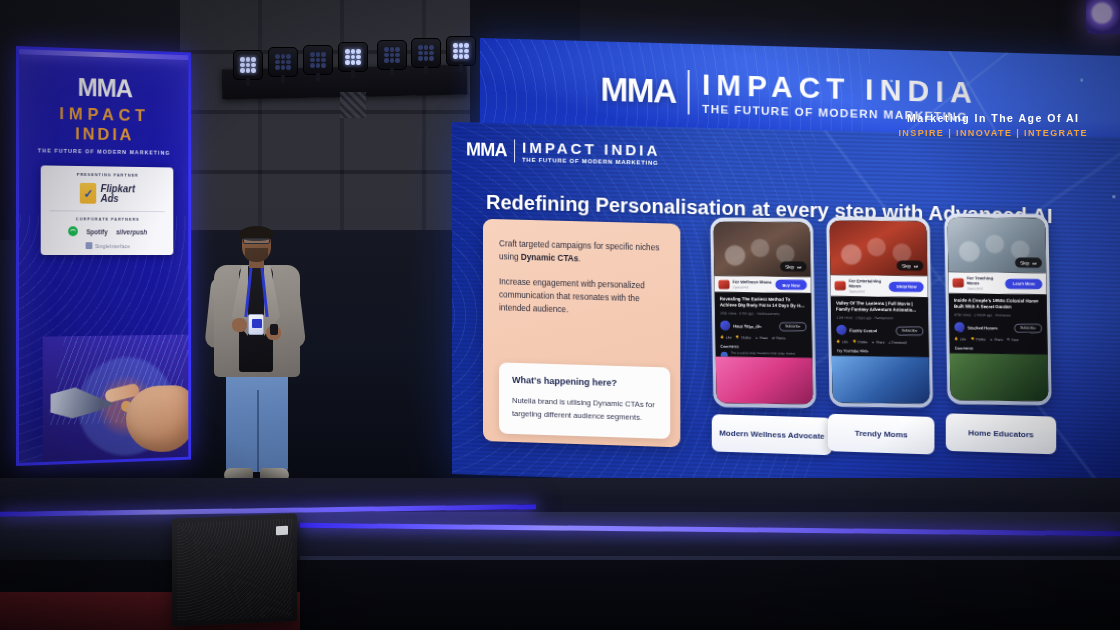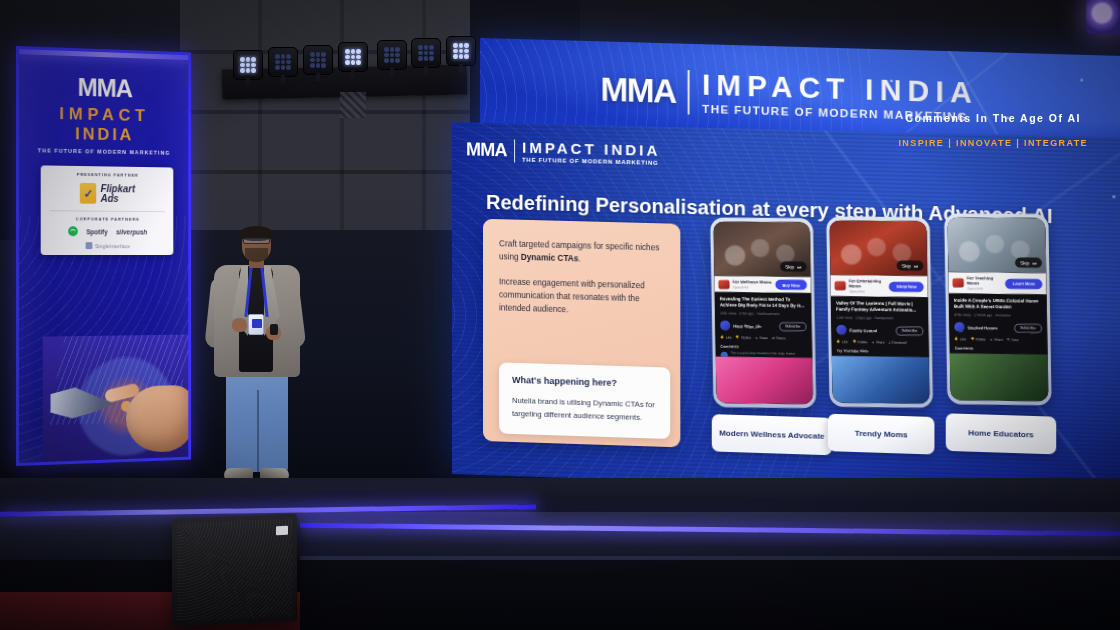--- a/index.html
+++ b/index.html
@@ -213,21 +213,21 @@
   }
   .vbar { width:2px; height:44px; background:rgba(255,255,255,.85); }
   .impact-big { color:#fff; font-weight:bold; font-size:29px; letter-spacing:6px; line-height:1; }
   .future-big { color:#fff; font-weight:bold; font-size:11.5px; letter-spacing:1.3px; margin-top:3px; }
 
   .led-tagline {
     position:absolute; right:32px; top:112px; text-align:center;
     z-index:6;
   }
   .tag-line1 { color:#ffffff; font-weight:bold; font-size:10.5px; letter-spacing:1.5px; }
-  .tag-line2 { color:#f2a33c; font-weight:bold; font-size:9px; letter-spacing:1.4px; margin-top:14px; }
+  .tag-line2 { color:#f2a33c; font-weight:bold; font-size:9px; letter-spacing:1.4px; margin-top:4px; }
 
   
   .slide {
     position:absolute; left:452px; top:122px; width:668px; height:352px;
     background:
       radial-gradient(ellipse at 78% 10%, rgba(70,120,235,.45) 0 35%, transparent 70%),
       linear-gradient(115deg,#122a9c 0%,#16309f 25%,#1d3bb0 55%,#15289a 85%,#0f2184 100%);
     transform: perspective(1400px) rotateY(-2.4deg) skewY(1.3deg);
     transform-origin: left top;
     overflow:hidden;
@@ -668,21 +668,21 @@
     <div class="led-top-inner">
       <div class="mma-big">MMA</div>
       <div class="vbar"></div>
       <div>
         <div class="impact-big">IMPACT INDIA</div>
         <div class="future-big">THE FUTURE OF MODERN MARKETING</div>
       </div>
     </div>
   </div>
   <div class="led-tagline">
-    <div class="tag-line1">Comments In The Age Of AI</div>
+    <div class="tag-line1">Marketing In The Age Of AI</div>
     <div class="tag-line2">INSPIRE | INNOVATE | INTEGRATE</div>
   </div>
 
   <div class="slide">
     <div class="slide-swirl"></div>
     <div class="slide-net"></div>
 
     <div class="slide-logo">
       <div class="slide-mma">MMA</div>
       <div class="slide-vbar"></div>

